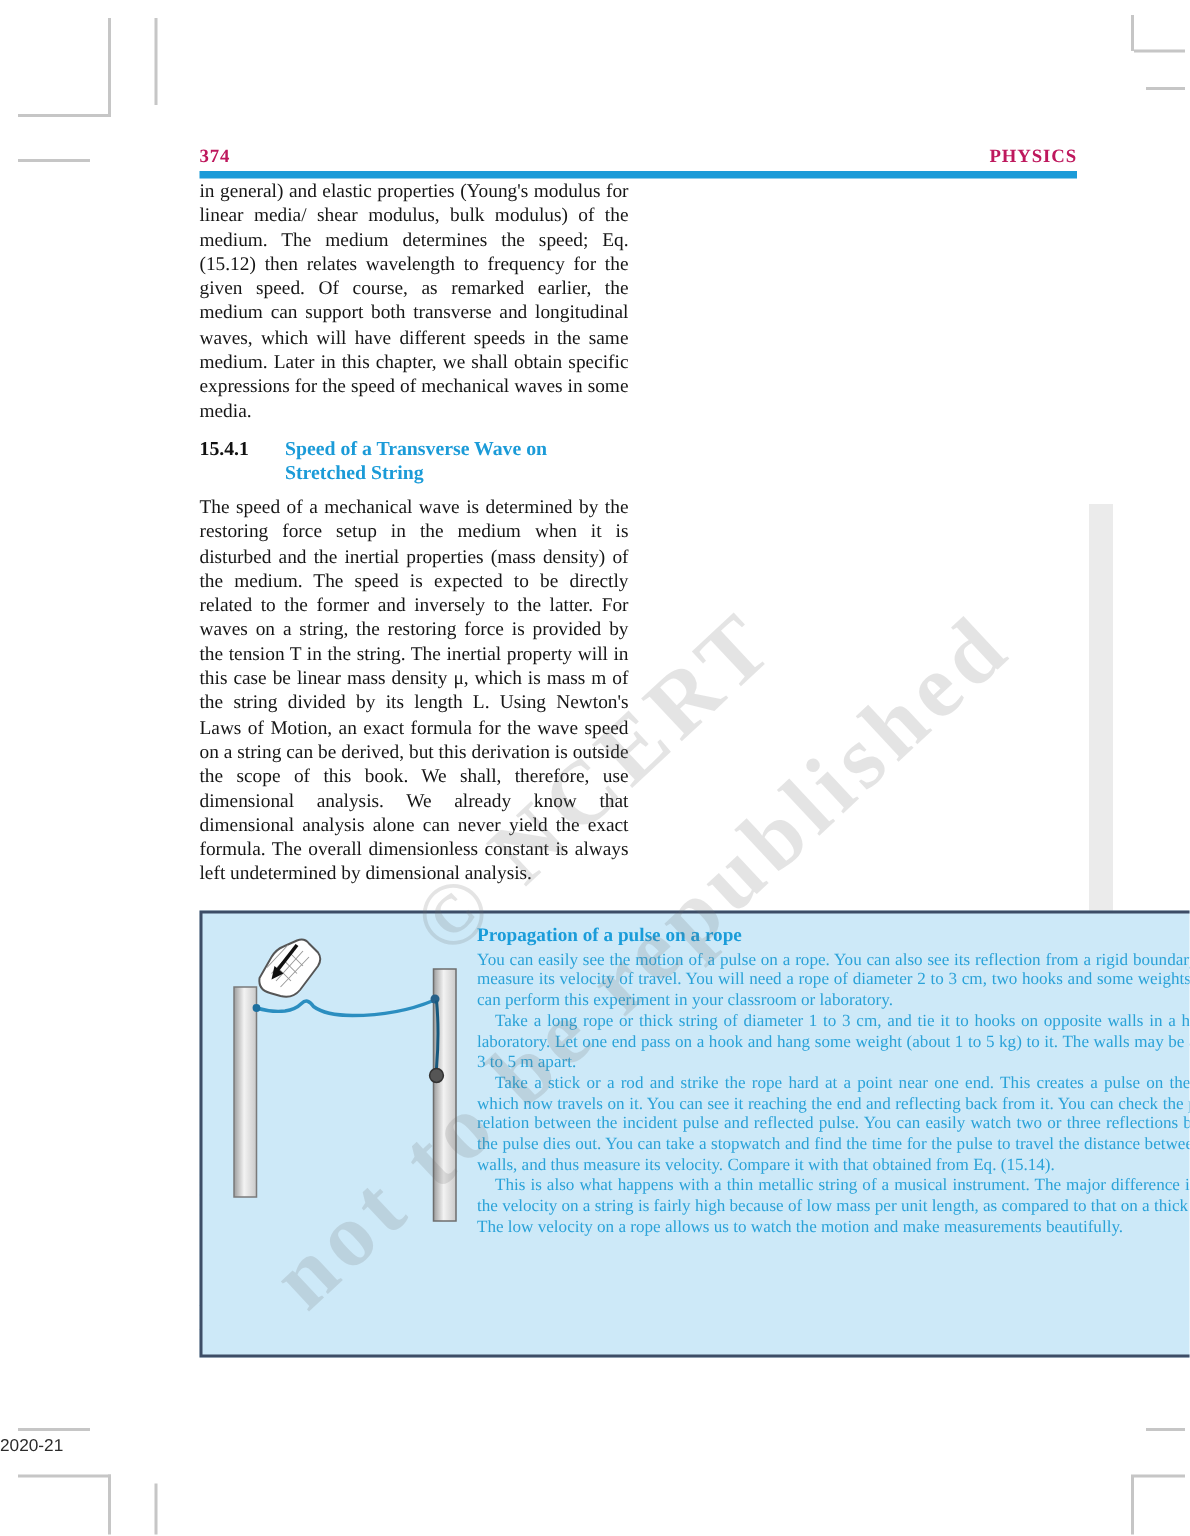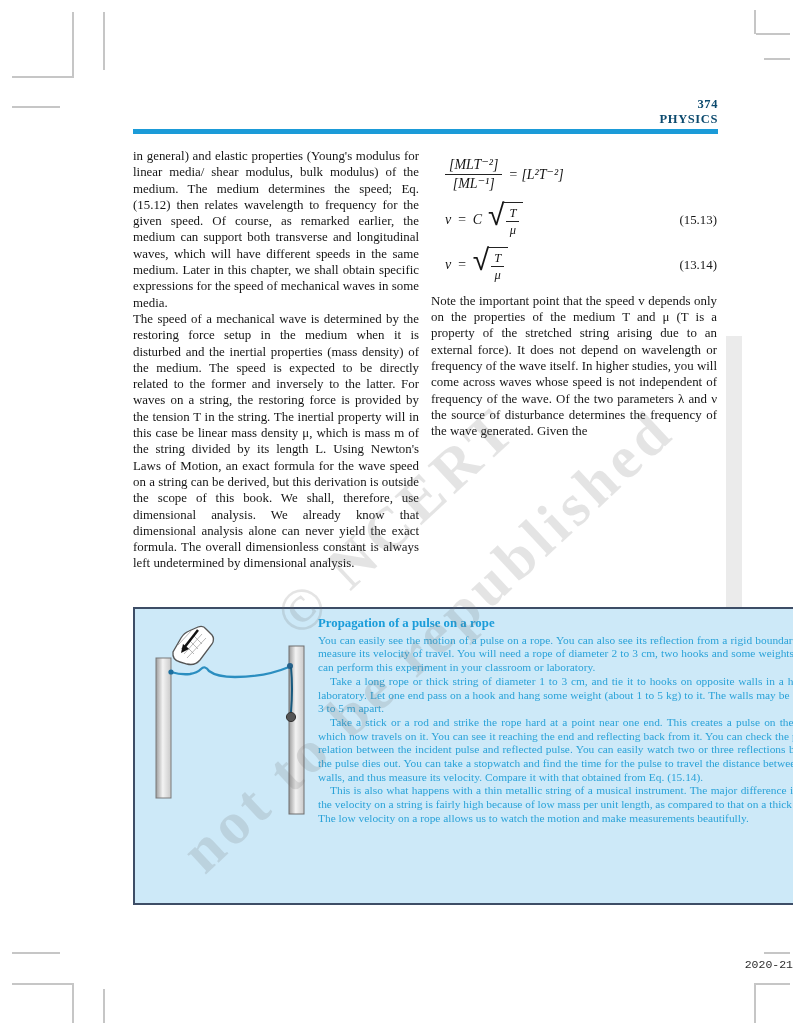--- a/index.html
+++ b/index.html
@@ -7,25 +7,25 @@
   body{
     width:793px;height:1024px;position:relative;overflow:hidden;
     background:#ffffff;
     font-family:"Liberation Serif","DejaVu Serif",serif;
     color:#161616;
   }
   
   .mark{position:absolute;background:#c6c6c6;}
   
   .content{position:absolute;left:133px;top:97px;width:585px;}
-  .hdr{display:flex;justify-content:space-between;align-items:flex-end;
-       color:#0c4a6e;font-weight:bold;font-size:12.5px;letter-spacing:.6px;flex-direction:column;}
+  .hdr{display:flex;justify-content:space-between;align-items:flex-start;
+       color:#be185d;font-weight:bold;font-size:12.5px;letter-spacing:.6px;}
   .hdr-rule{height:5px;background:#1b9bd8;margin-top:2px;}
   
-  .cols{display:flex;gap:12px;margin-top:14px;}
+  .cols{display:flex;gap:12px;flex-direction:column;}
   .col{width:286px;font-size:12.9px;line-height:16.3px;text-align:justify;}
   .col p{margin:0;}
   p.indent{text-indent:11px;}
   
   .sec{display:flex;margin:9px 0 6px 0;font-size:13.2px;line-height:16.5px;font-weight:bold;}
   .sec-num{color:#111;width:57px;flex:none;}
   .sec-title{color:#1b9bd8;flex:1;text-align:left;}
   
   .eq-row{display:flex;justify-content:space-between;align-items:center;
           margin:9px 0 9px 14px;font-size:14px;}
@@ -43,22 +43,22 @@
   
   .bluebox{position:absolute;left:133px;top:607px;width:696px;min-height:298px;
     box-sizing:border-box;background:#cde9f8;border:2.5px solid #3d4d66;
     padding:7px 9px 6px 5px;color:#2aa2d8;font-size:11.4px;line-height:13.7px;
     text-align:justify;}
   .bluebox .fig{float:left;width:172px;height:218px;margin:2px 6px 2px 0;}
   .bluebox h3{margin:1px 0 3px 4px;font-size:12.8px;color:#1a9cd9;}
   .bluebox p{margin:0;}
   .bluebox p.ind{text-indent:12px;}
   
-  .footer{position:absolute;left:0;top:958px;width:793px;text-align:right;
-    font-family:Liberation Mono, monospace;font-size:11.5px;color:#2b2b2b;}
+  .footer{position:absolute;left:0;top:958px;width:793px;text-align:left;
+    font-family:Liberation Sans, sans-serif;font-size:11.5px;color:#2b2b2b;}
   
   .wm{position:absolute;white-space:nowrap;font-weight:bold;
       font-size:60px;letter-spacing:5px;color:#6f6f6f;opacity:0.18;
       transform:rotate(-43deg);transform-origin:0 0;pointer-events:none;z-index:6;}
   .wm1{left:262px;top:600px;}
   .wm2{left:168px;top:836px;}
   .margin-band{position:absolute;left:726px;top:336px;width:16px;height:272px;
       background:#ebebeb;z-index:0;}
 </style>
 </head>
@@ -88,20 +88,24 @@
 
   <div class="hdr">
     <span>374</span>
     <span>PHYSICS</span>
   </div>
   <div class="hdr-rule"></div>
 
   <div class="cols">
     <div class="col">
       <p>in general) and elastic properties (Young's modulus for linear media/ shear modulus, bulk modulus) of the medium. The medium determines the speed; Eq. (15.12) then relates wavelength to frequency for the given speed. Of course, as remarked earlier, the medium can support both transverse and longitudinal waves, which will have different speeds in the same medium. Later in this chapter, we shall obtain specific expressions for the speed of mechanical waves in some media.</p>
+      <div class="sec">
+        <span class="sec-num">15.4.1</span>
+        <span class="sec-title">Speed of a Transverse Wave on Stretched String</span>
+      </div>
       <p>The speed of a mechanical wave is determined by the restoring force setup in the medium when it is disturbed and the inertial properties (mass density) of the medium. The speed is expected to be directly related to the former and inversely to the latter. For waves on a string, the restoring force is provided by the tension T in the string. The inertial property will in this case be linear mass density μ, which is mass m of the string divided by its length L. Using Newton's Laws of Motion, an exact formula for the wave speed on a string can be derived, but this derivation is outside the scope of this book. We shall, therefore, use dimensional analysis. We already know that dimensional analysis alone can never yield the exact formula. The overall dimensionless constant is always left undetermined by dimensional analysis.</p>
     </div>
 
     <div class="col">
 
       <div class="eq-row">
         <span class="eq-left">
           <span class="frac">
             <span class="num">[MLT⁻²]</span>
             <span class="den">[ML⁻¹]</span>

